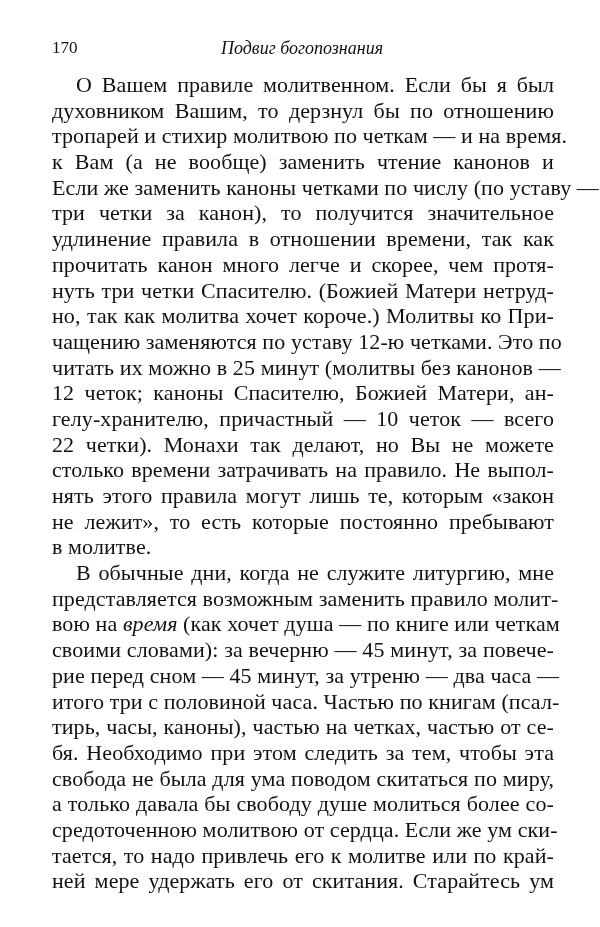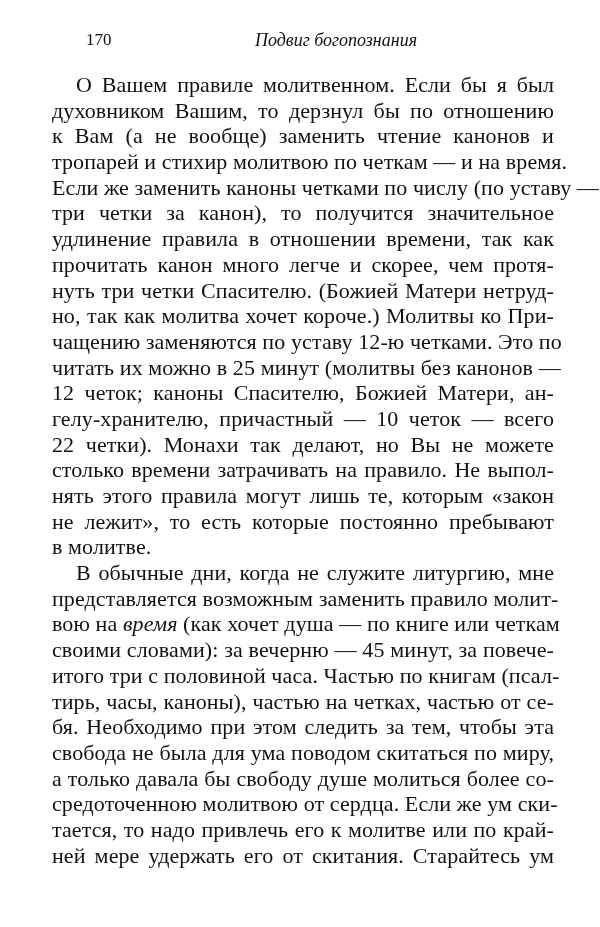--- a/index.html
+++ b/index.html
@@ -10,25 +10,24 @@
     body {
       width: 600px;
       height: 927px;
       position: relative;
       overflow: hidden;
       color: #111111;
       font-family: "Liberation Serif", "DejaVu Serif", serif;
     }
     .page-header {
       position: absolute;
-      top: 28px;
+      top: 36px;
       left: 52px;
       width: 500px;
       height: 24px;
-      margin-left: 34px;
     }
     .page-number {
       position: absolute;
       left: 0;
       top: 0;
       font-size: 17px;
       line-height: 24px;
     }
     .running-title {
       position: absolute;
@@ -72,22 +71,22 @@
 
 <div class="page-header">
   <span class="page-number">170</span>
   <span class="running-title">Подвиг богопознания</span>
 </div>
 
 <div class="text-body">
   <div>
     <span class="line indent">О Вашем правиле молитвенном. Если бы я был</span>
     <span class="line">духовником Вашим, то дерзнул бы по отношению</span>
+    <span class="line">тропарей и стихир молитвою по четкам — и на время.</span>
     <span class="line">к Вам (а не вообще) заменить чтение канонов и</span>
-    <span class="line">тропарей и стихир молитвою по четкам — и на время.</span>
     <span class="line">Если же заменить каноны четками по числу (по уставу —</span>
     <span class="line">три четки за канон), то получится значительное</span>
     <span class="line">удлинение правила в отношении времени, так как</span>
     <span class="line">прочитать канон много легче и скорее, чем протя-</span>
     <span class="line">нуть три четки Спасителю. (Божией Матери нетруд-</span>
     <span class="line">но, так как молитва хочет короче.) Молитвы ко При-</span>
     <span class="line">чащению заменяются по уставу 12-ю четками. Это по</span>
     <span class="line">читать  их можно в 25 минут (молитвы без канонов —</span>
     <span class="line">12 четок; каноны Спасителю, Божией Матери, ан-</span>
     <span class="line">гелу-хранителю, причастный — 10 четок — всего</span>
@@ -95,20 +94,21 @@
     <span class="line">столько времени затрачивать на правило. Не выпол-</span>
     <span class="line">нять  этого правила могут лишь те, которым «закон</span>
     <span class="line">не лежит», то есть которые постоянно пребывают</span>
     <span class="line last">в молитве.</span>
   </div>
   <div>
     <span class="line indent">В обычные дни, когда не служите литургию, мне</span>
     <span class="line">представляется возможным заменить правило молит-</span>
     <span class="line"><span>вою на </span><span class="italic">время</span><span> (как хочет душа — по книге или четкам</span></span>
     <span class="line">своими словами): за вечерню — 45 минут, за повече-</span>
+    <span class="line">рие перед сном — 45 минут, за утреню — два часа —</span>
     <span class="line">итого три с половиной часа. Частью по книгам (псал-</span>
     <span class="line">тирь, часы, каноны), частью на четках, частью от се-</span>
     <span class="line">бя. Необходимо при этом следить за тем, чтобы эта</span>
     <span class="line">свобода не была для ума поводом скитаться по миру,</span>
     <span class="line">а только давала бы свободу душе молиться более со-</span>
     <span class="line">средоточенною молитвою от сердца. Если же ум ски-</span>
     <span class="line">тается, то надо привлечь его к молитве или по край-</span>
     <span class="line">ней мере удержать его от скитания. Старайтесь ум</span>
   </div>
 </div>

